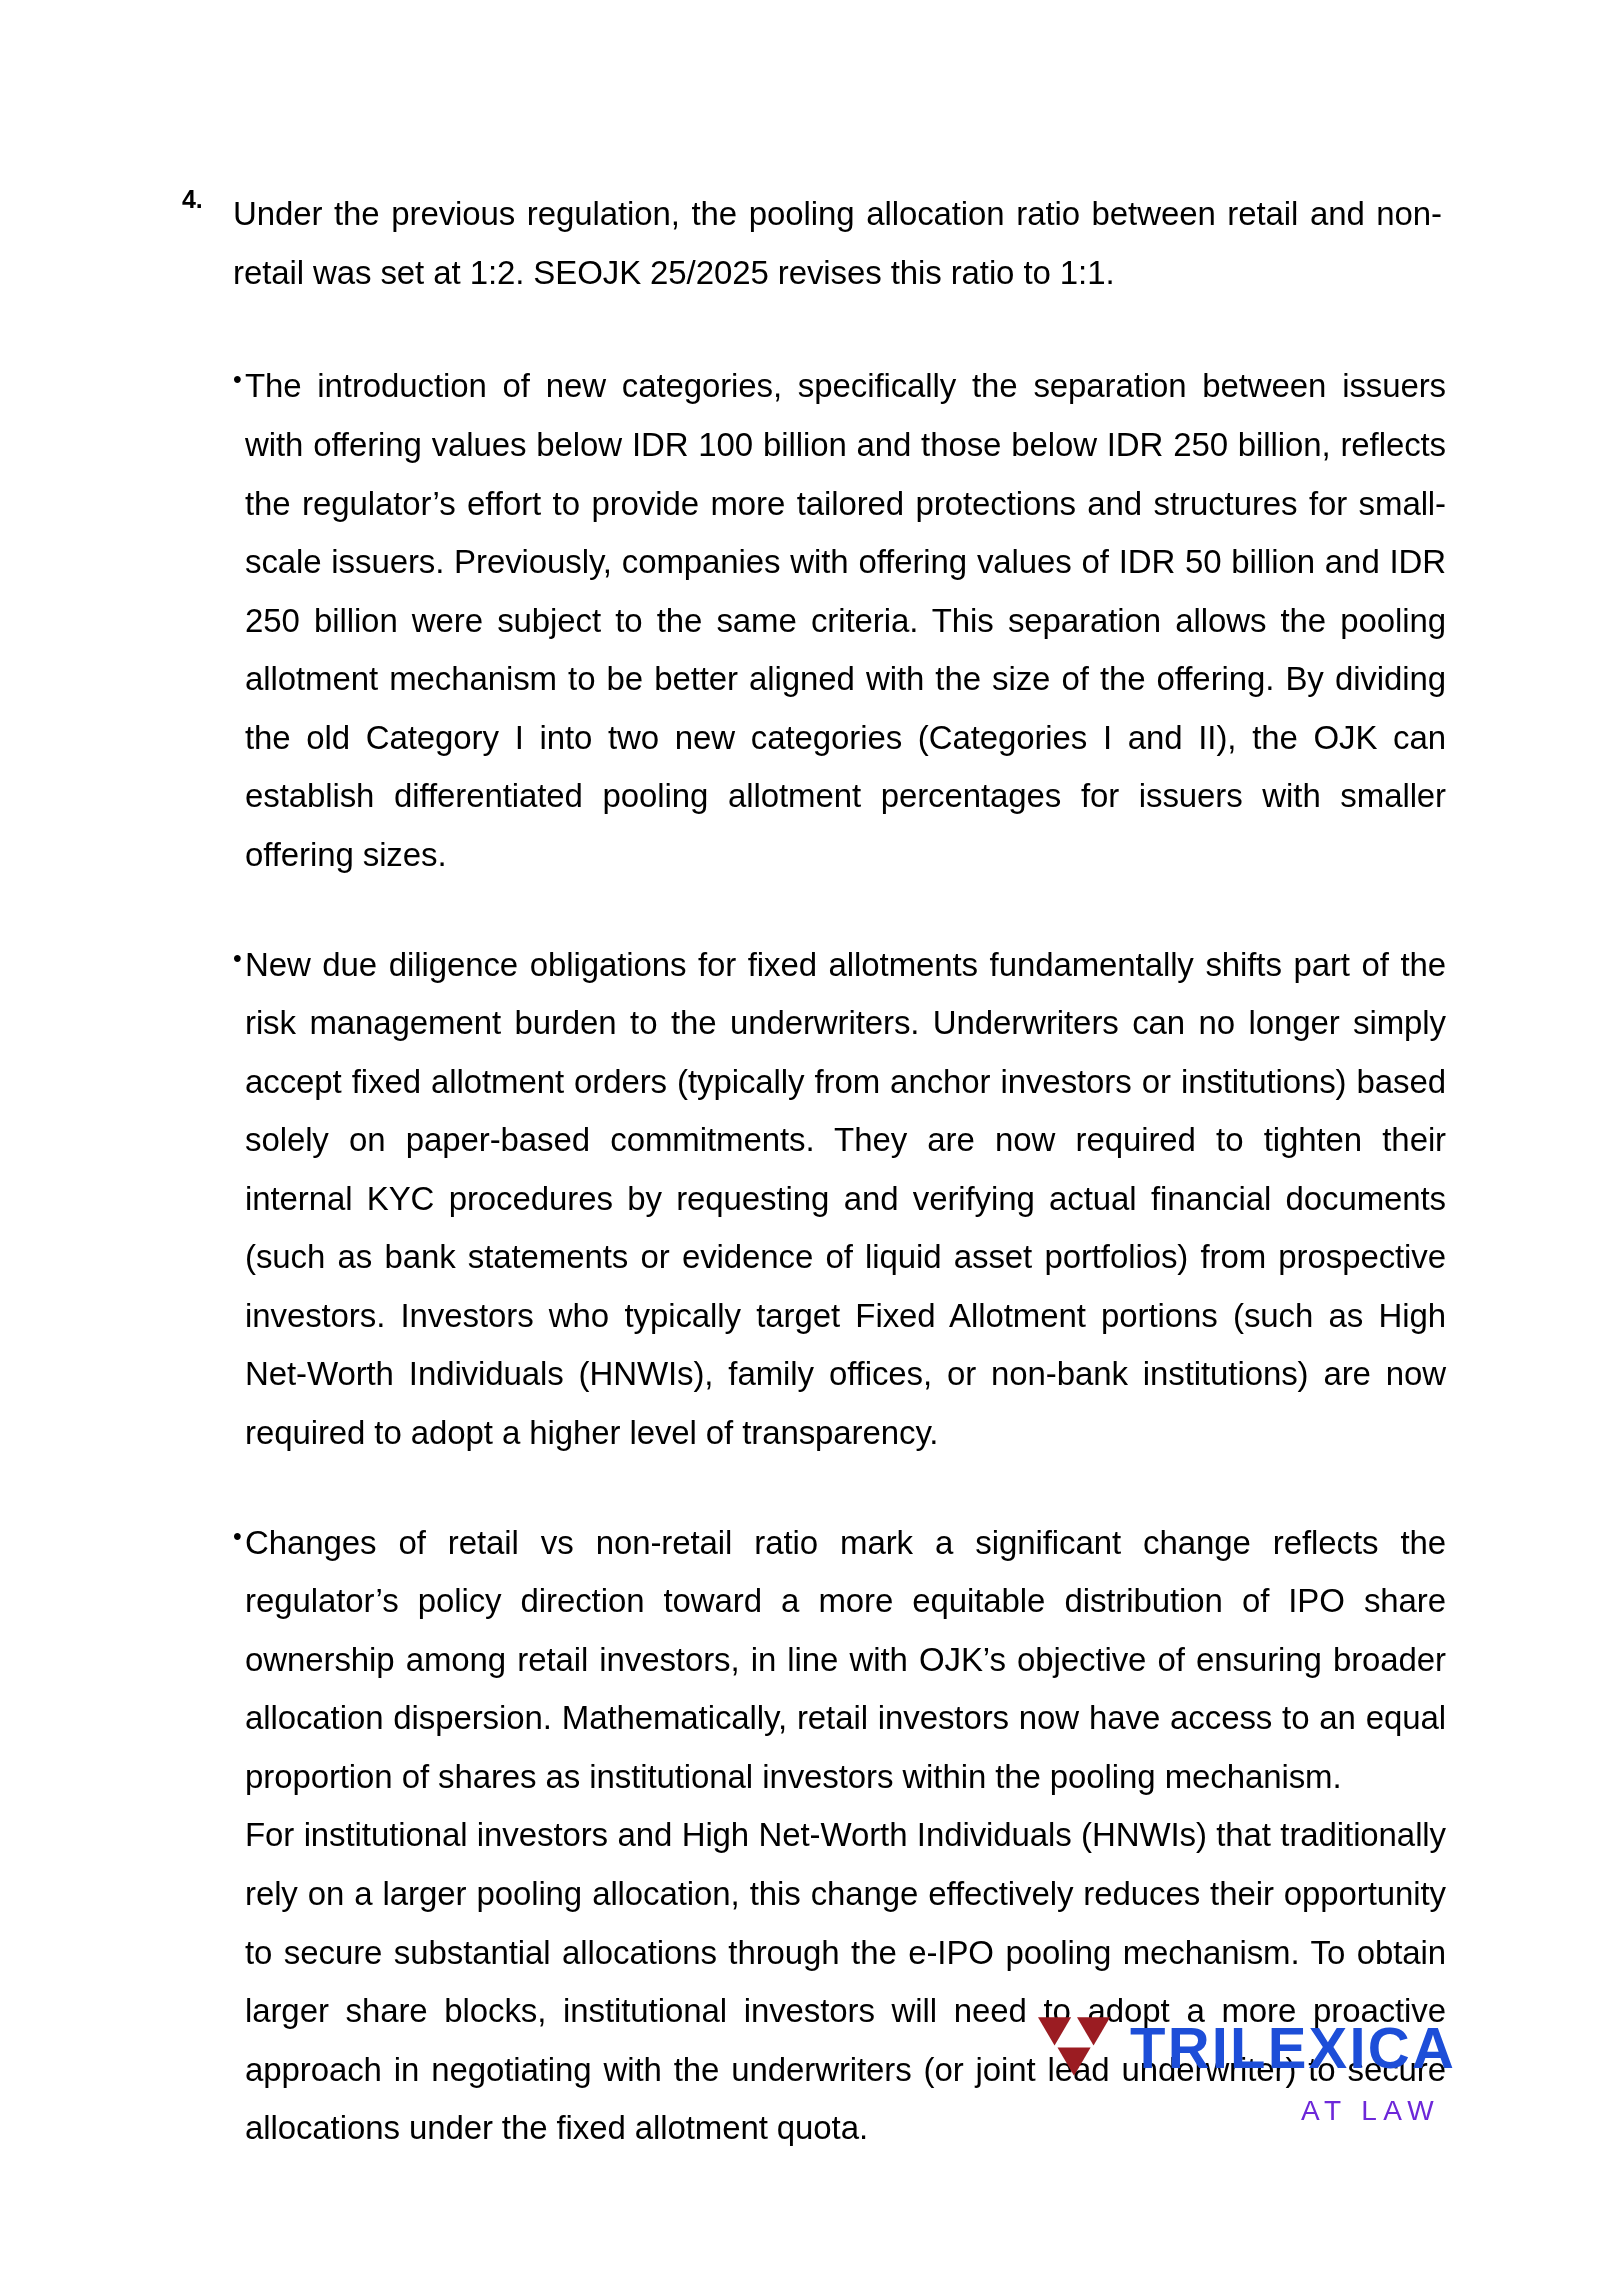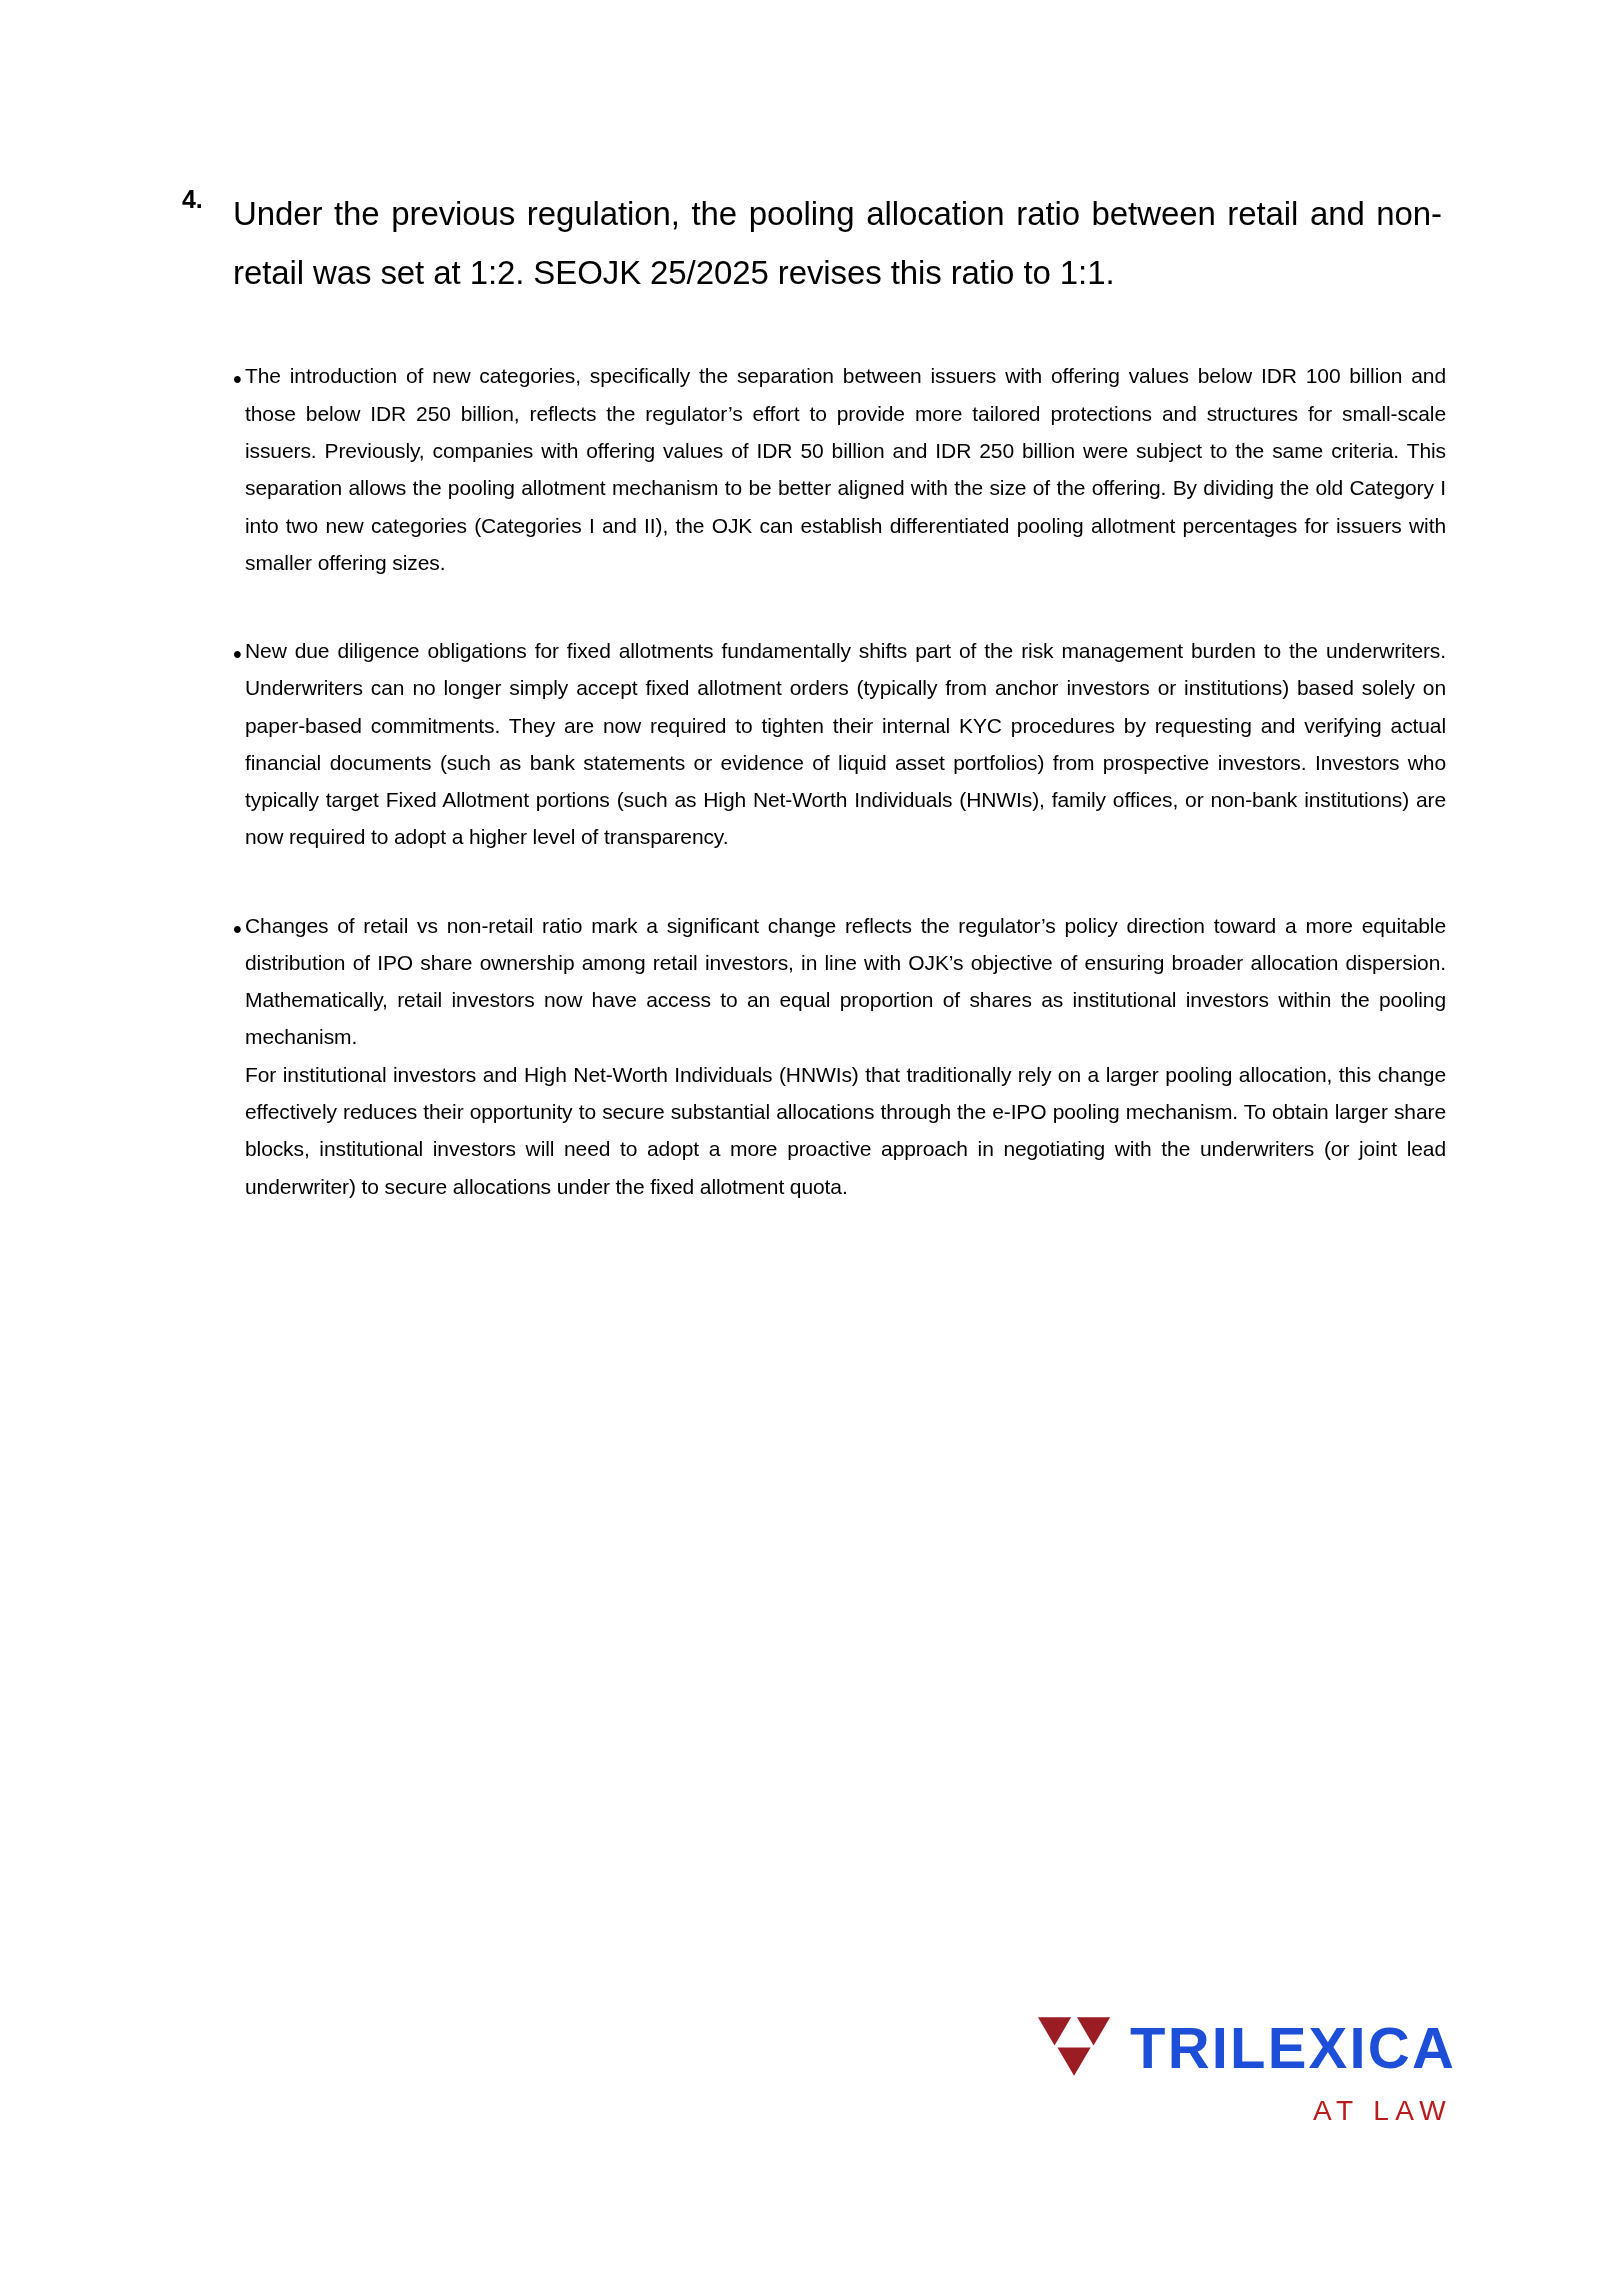--- a/index.html
+++ b/index.html
@@ -91,21 +91,21 @@
     font-size: 25px;
     line-height: 1.78;
     text-align: left;
     padding-left: 51px;
     box-sizing: border-box;
   }
   .bullet-body {
     flex: 1 1 auto;
   }
   .bullet-para {
-    font-size: 21px;
+    font-size: 33px;
     line-height: 1.775;
     text-align: justify;
     text-justify: inter-word;
     margin: 0;
     letter-spacing: -0.1px;
     hyphens: none;
   }
   .bullet-para + .bullet-para {
     margin-top: 0;
   }
@@ -132,23 +132,23 @@
     font-weight: bold;
     letter-spacing: 2.2px;
     line-height: 1;
     color: #1d4ed8;
     font-family: "Liberation Sans", sans-serif;
   }
   .logo-sub {
     font-size: 28px;
     letter-spacing: 6.4px;
     line-height: 1;
-    color: #b91c1c;
+    color: #6d28d9;
     margin-top: 16.7px;
-    margin-right: 4px;
+    margin-right: 16px;
     font-family: "Liberation Sans", sans-serif;
   }
 </style>
 </head>
 <body>
 
 <div class="page">
 
   <div class="content">
 

